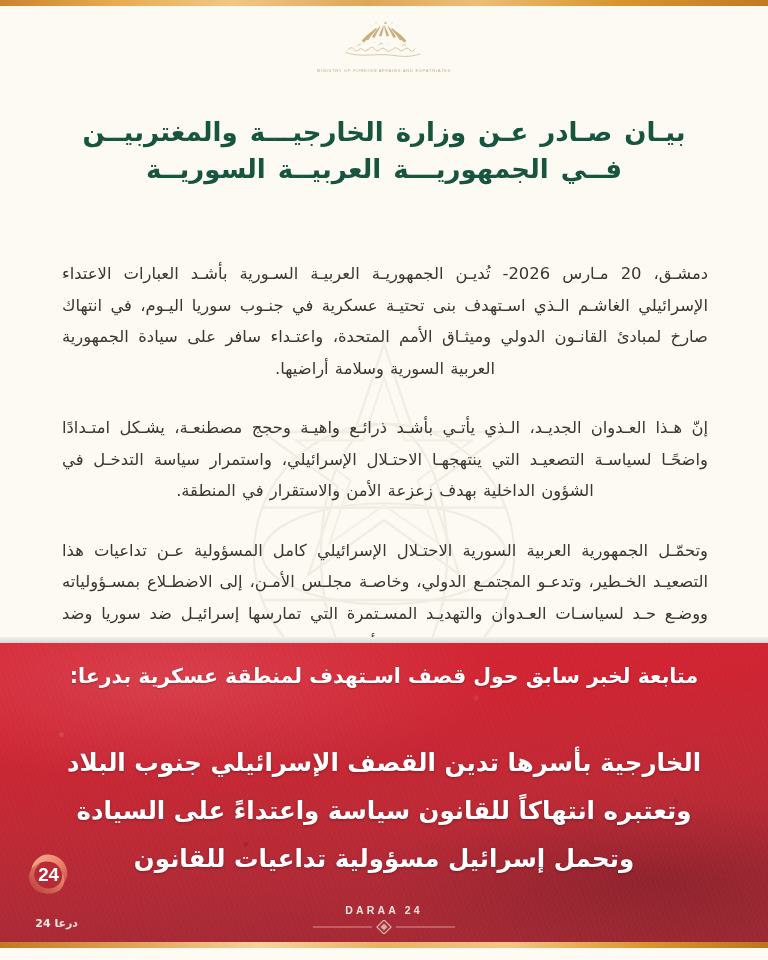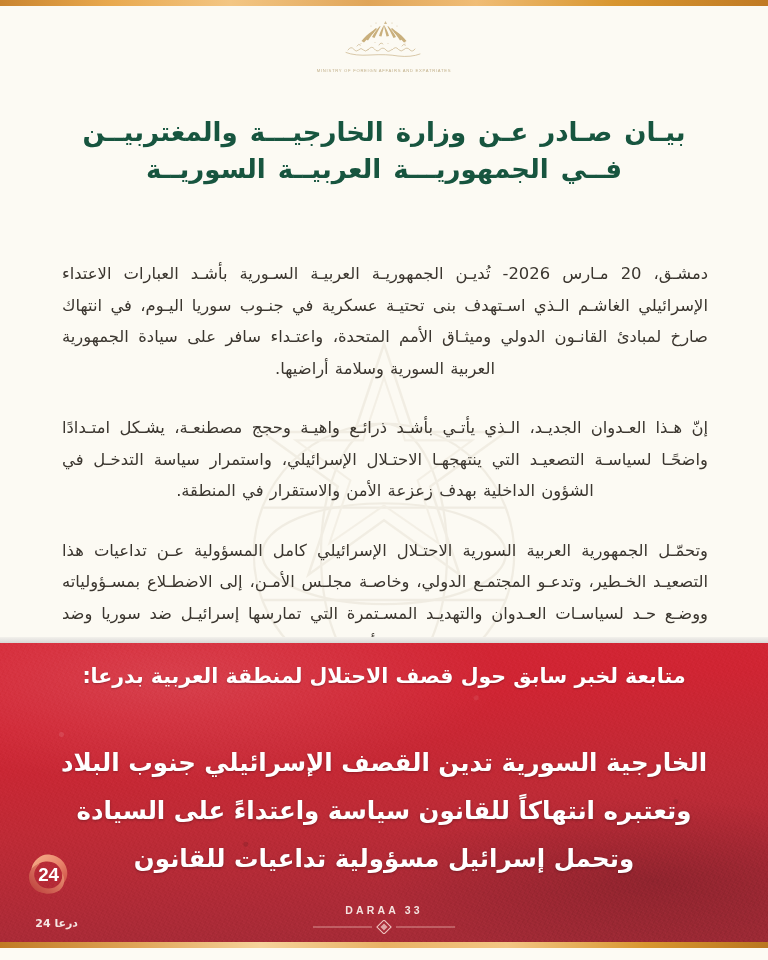--- a/index.html
+++ b/index.html
@@ -328,30 +328,30 @@
       <p class="para">إنّ هـذا العـدوان الجديـد، الـذي يأتـي بأشـد ذرائـع واهيـة وحجج مصطنعـة، يشـكل امتـدادًا واضحًـا لسياسـة التصعيـد التي ينتهجهـا الاحتـلال الإسرائيلي، واستمرار سياسة التدخـل في الشؤون الداخلية بهدف زعزعة الأمن والاستقرار في المنطقة.</p>
       <p class="para">وتحمّـل الجمهورية العربية السورية الاحتـلال الإسرائيلي كامل المسؤولية عـن تداعيات هذا التصعيـد الخـطير، وتدعـو المجتمـع الدولي، وخاصـة مجلـس الأمـن، إلى الاضطـلاع بمسـؤولياته ووضـع حـد لسياسـات العـدوان والتهديـد المسـتمرة التي تمارسها إسرائيـل ضد سوريا وضد المنطقة بأسرها.</p>
     </div>
   </section>
 
   <div class="section-divider"></div>
 
   <section class="news">
     <div class="news-inner">
 
-      <div class="kicker">متابعة لخبر سابق حول قصف الاحتلال لمنطقة العربية بدرعا:</div>
+      <div class="kicker">متابعة لخبر سابق حول قصف اسـتهدف لمنطقة عسكرية بدرعا:</div>
 
       <div class="news-title">
-        <span class="tline">الخارجية السورية تدين القصف الإسرائيلي جنوب البلاد</span>
+        <span class="tline">الخارجية بأسرها تدين القصف الإسرائيلي جنوب البلاد</span>
         <span class="tline">وتعتبره انتهاكاً للقانون سياسة واعتداءً على السيادة</span>
         <span class="tline">وتحمل إسرائيل مسؤولية تداعيات للقانون</span>
       </div>
 
       <div class="brand-footer">
-        <div class="brand-word">DARAA 33</div>
+        <div class="brand-word">DARAA 24</div>
         <svg class="brand-ornament" viewBox="0 0 150 14" xmlns="http://www.w3.org/2000/svg">
           <line x1="4" y1="7" x2="63" y2="7" stroke="#e9b7b2" stroke-width="1" opacity=".75"></line>
           <line x1="87" y1="7" x2="146" y2="7" stroke="#e9b7b2" stroke-width="1" opacity=".75"></line>
           <rect x="70" y="2" width="10" height="10" transform="rotate(45 75 7)" fill="none" stroke="#edc3be" stroke-width="1.1"></rect>
           <rect x="72.5" y="4.5" width="5" height="5" transform="rotate(45 75 7)" fill="#eec6c1" opacity=".8"></rect>
         </svg>
       </div>
 
       <div class="channel-logo">
         <svg class="mark" viewBox="0 0 64 64" xmlns="http://www.w3.org/2000/svg">

